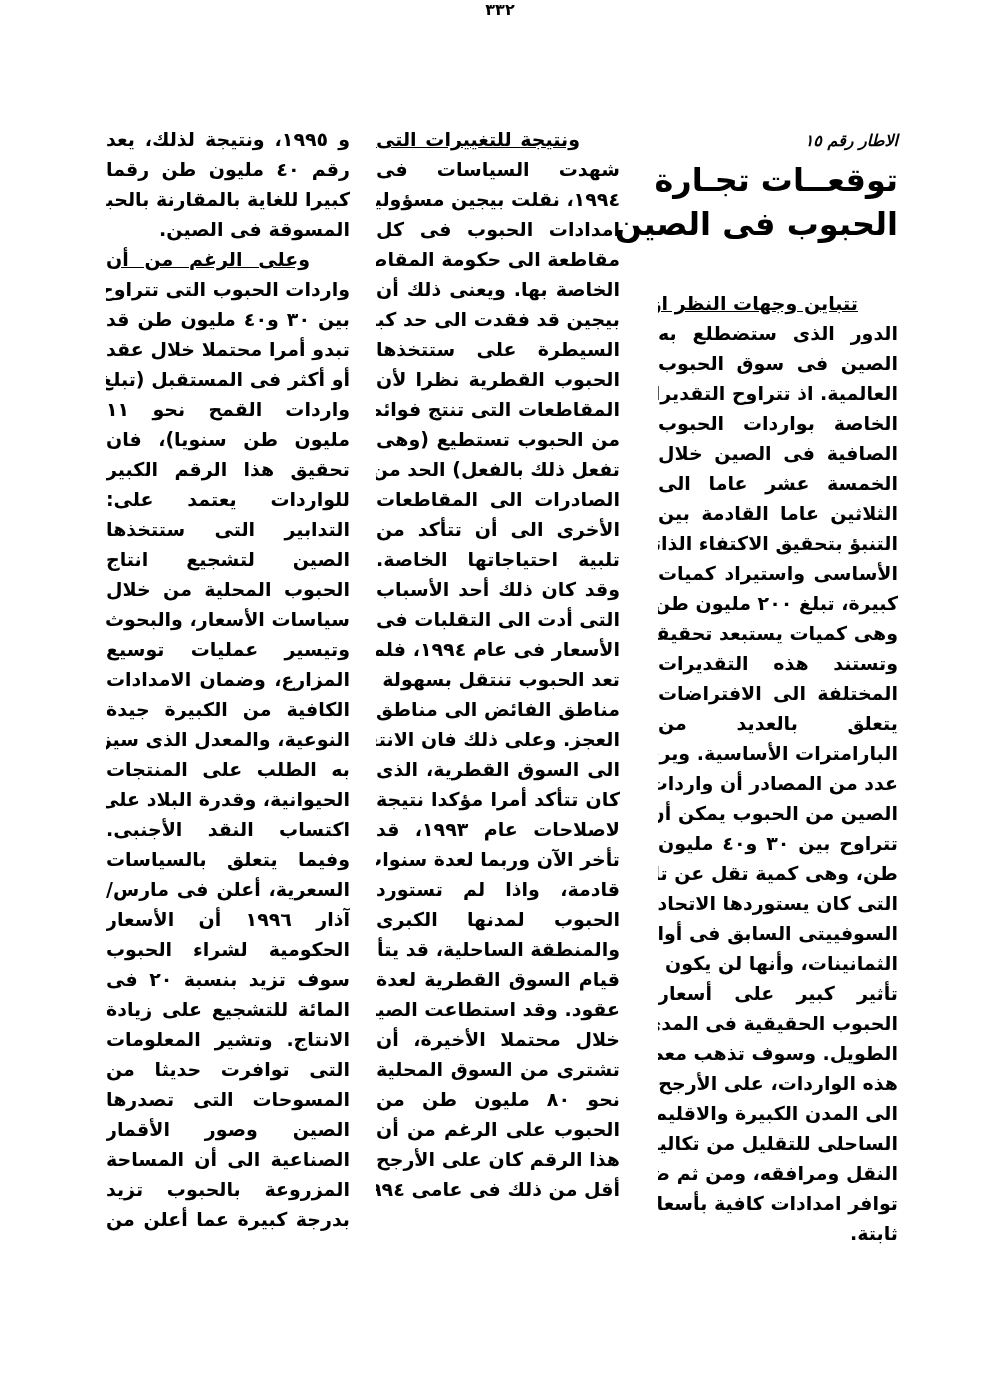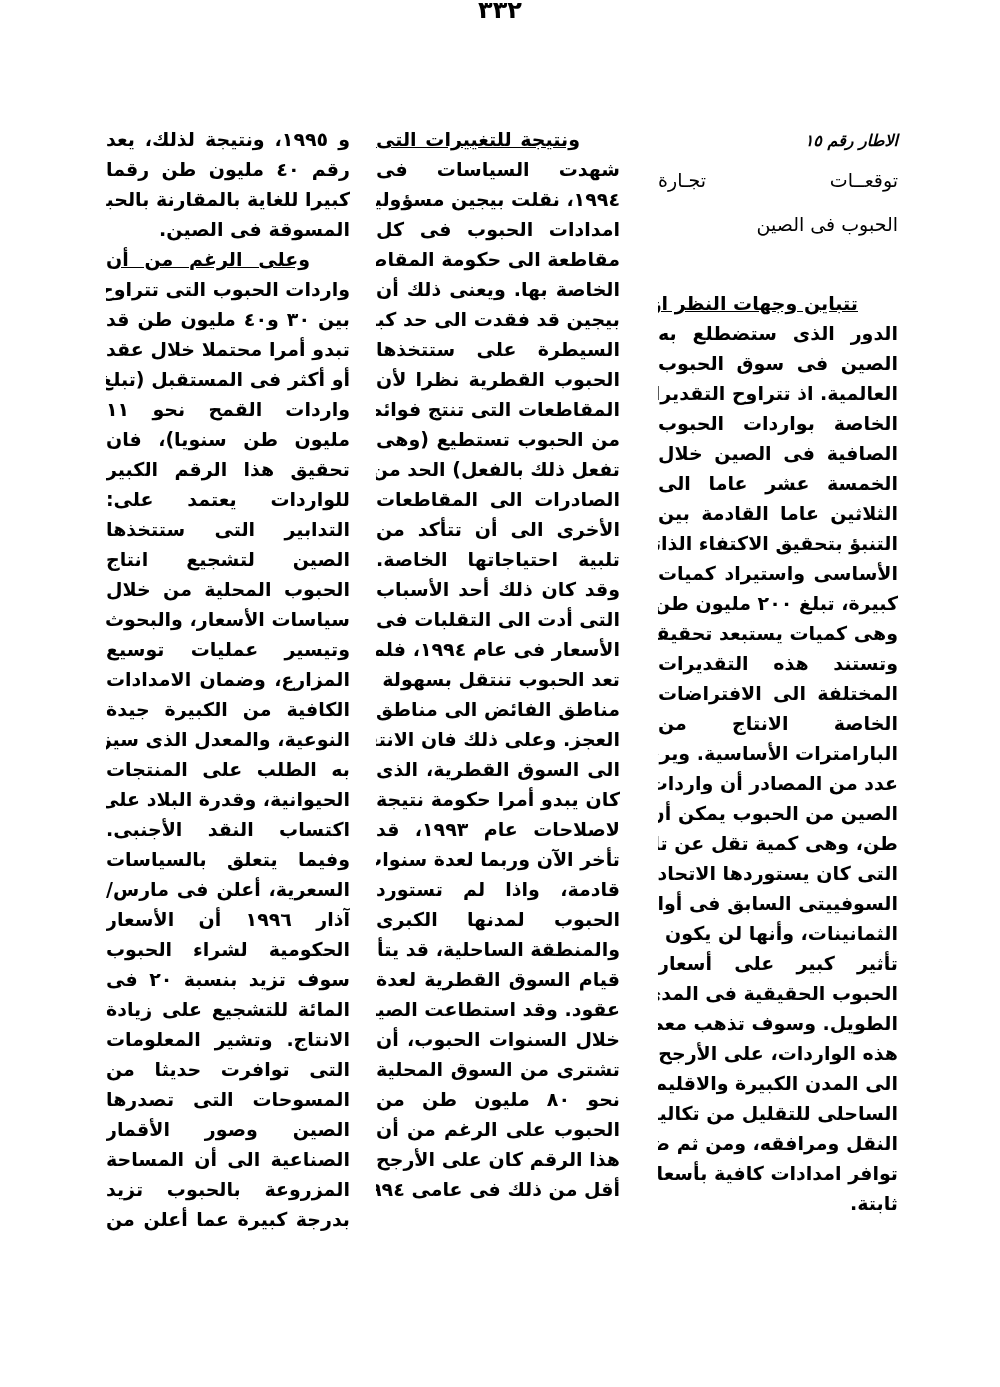--- a/index.html
+++ b/index.html
@@ -2,41 +2,41 @@
 <html><head>
   <meta charset="utf-8">
   <style>
     html, body { margin: 0; padding: 0; background: #ffffff; }
     body {
       width: 1000px; height: 1387px; position: relative; overflow: hidden;
       color: #000; font-family: "DejaVu Sans", sans-serif;
     }
     .page-number {
       position: absolute; top: 0; left: 0; width: 1000px; text-align: center;
-      font-size: 24px; font-weight: bold; line-height: 20px; direction: rtl;
+      font-size: 16px; font-weight: bold; line-height: 20px; direction: rtl;
     }
     .col {
       position: absolute; top: 124px; direction: rtl; text-align: justify;
       font-weight: bold;
     }
     .col-right { left: 658px; width: 240px; }
     .col-middle { left: 376px; width: 244px; }
     .col-left { left: 106px; width: 244px; }
     .line {
       display: block; height: 30px; line-height: 30px; font-size: 19px;
       white-space: nowrap; text-align-last: justify; text-align: justify;
       overflow: hidden;
     }
     .line.last { text-align-last: right; }
     .line.indent { padding-right: 40px; text-decoration: underline; }
     .frame-label {
       display: block; font-style: italic; font-size: 16px; height: 34px; line-height: 34px;
     }
     .headline {
-      display: block; font-size: 19px; font-weight: 400; line-height: 44px; height: 44px;
+      display: block; font-size: 32px; font-weight: 700; line-height: 44px; height: 44px;
       text-align: right; white-space: nowrap;
     }
     .headline.first { text-align-last: justify; text-align: justify; }
     .spacer { display: block; height: 42px; }
   </style>
 </head>
 <body>
 
 <div class="page-number">٣٣٢</div>
 
@@ -53,24 +53,25 @@
       <span class="line">الخاصة بواردات الحبوب</span>
       <span class="line">الصافية فى الصين خلال</span>
       <span class="line">الخمسة عشر عاما الى</span>
       <span class="line">الثلاثين عاما القادمة بين</span>
       <span class="line">التنبؤ بتحقيق الاكتفاء الذاتى</span>
       <span class="line">الأساسى واستيراد كميات</span>
       <span class="line">كبيرة، تبلغ ٢٠٠ مليون طن،</span>
       <span class="line">وهى كميات يستبعد تحقيقها.</span>
       <span class="line">وتستند هذه التقديرات</span>
       <span class="line">المختلفة الى الافتراضات</span>
-      <span class="line">الخاصة الانتاج من</span>
+      <span class="line">يتعلق بالعديد من</span>
       <span class="line">البارامترات الأساسية. ويرى</span>
       <span class="line">عدد من المصادر أن واردات</span>
       <span class="line">الصين من الحبوب يمكن أن</span>
+      <span class="line">تتراوح بين ٣٠ و٤٠ مليون</span>
       <span class="line">طن، وهى كمية تقل عن تلك</span>
       <span class="line">التى كان يستوردها الاتحاد</span>
       <span class="line">السوفييتى السابق فى أواخر</span>
       <span class="line">الثمانينات، وأنها لن يكون لها</span>
       <span class="line">تأثير كبير على أسعار</span>
       <span class="line">الحبوب الحقيقية فى المدى</span>
       <span class="line">الطويل. وسوف تذهب معظم</span>
       <span class="line">هذه الواردات، على الأرجح،</span>
       <span class="line">الى المدن الكبيرة والاقليم</span>
       <span class="line">الساحلى للتقليل من تكاليف</span>
@@ -97,29 +98,29 @@
       <span class="line">الصادرات الى المقاطعات</span>
       <span class="line">الأخرى الى أن تتأكد من</span>
       <span class="line">تلبية احتياجاتها الخاصة.</span>
       <span class="line">وقد كان ذلك أحد الأسباب</span>
       <span class="line">التى أدت الى التقلبات فى</span>
       <span class="line">الأسعار فى عام ١٩٩٤، فلم</span>
       <span class="line">تعد الحبوب تنتقل بسهولة من</span>
       <span class="line">مناطق الفائض الى مناطق</span>
       <span class="line">العجز. وعلى ذلك فان الانتقال</span>
       <span class="line">الى السوق القطرية، الذى</span>
-      <span class="line">كان يبدو أمرا حكومة نتيجة</span>
+      <span class="line">كان تتأكد أمرا مؤكدا نتيجة</span>
       <span class="line">لاصلاحات عام ١٩٩٣، قد</span>
       <span class="line">تأخر الآن وربما لعدة سنوات</span>
       <span class="line">قادمة، واذا لم تستورد</span>
       <span class="line">الحبوب لمدنها الكبرى</span>
       <span class="line">والمنطقة الساحلية، قد يتأخر</span>
       <span class="line">قيام السوق القطرية لعدة</span>
       <span class="line">عقود. وقد استطاعت الصين،</span>
-      <span class="line">خلال السنوات الحبوب، أن</span>
+      <span class="line">خلال محتملا الأخيرة، أن</span>
       <span class="line">تشترى من السوق المحلية</span>
       <span class="line">نحو ٨٠ مليون طن من</span>
       <span class="line">الحبوب على الرغم من أن</span>
       <span class="line">هذا الرقم كان على الأرجح</span>
       <span class="line">أقل من ذلك فى عامى ١٩٩٤</span>
     </div>
 </div>
 
 <div class="col col-left">
   <div id="col-left-body">

